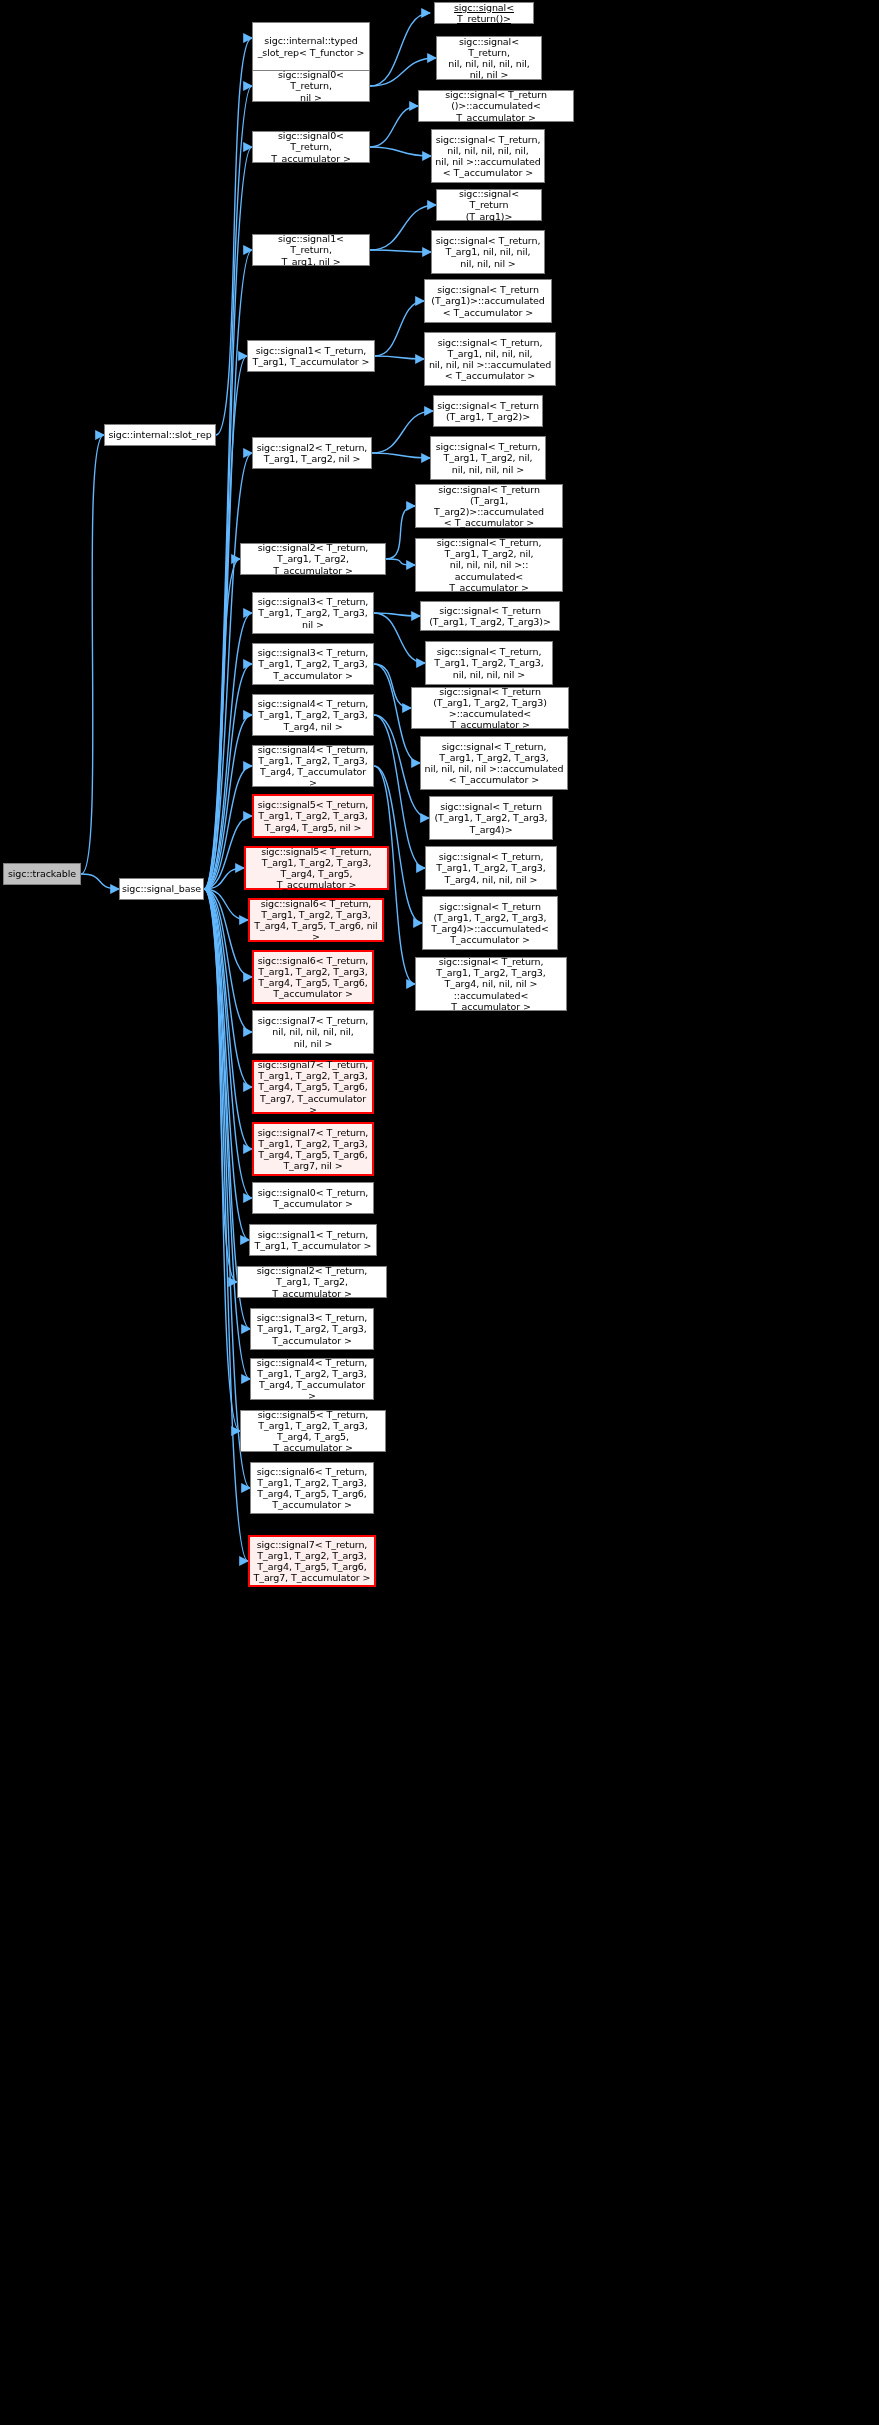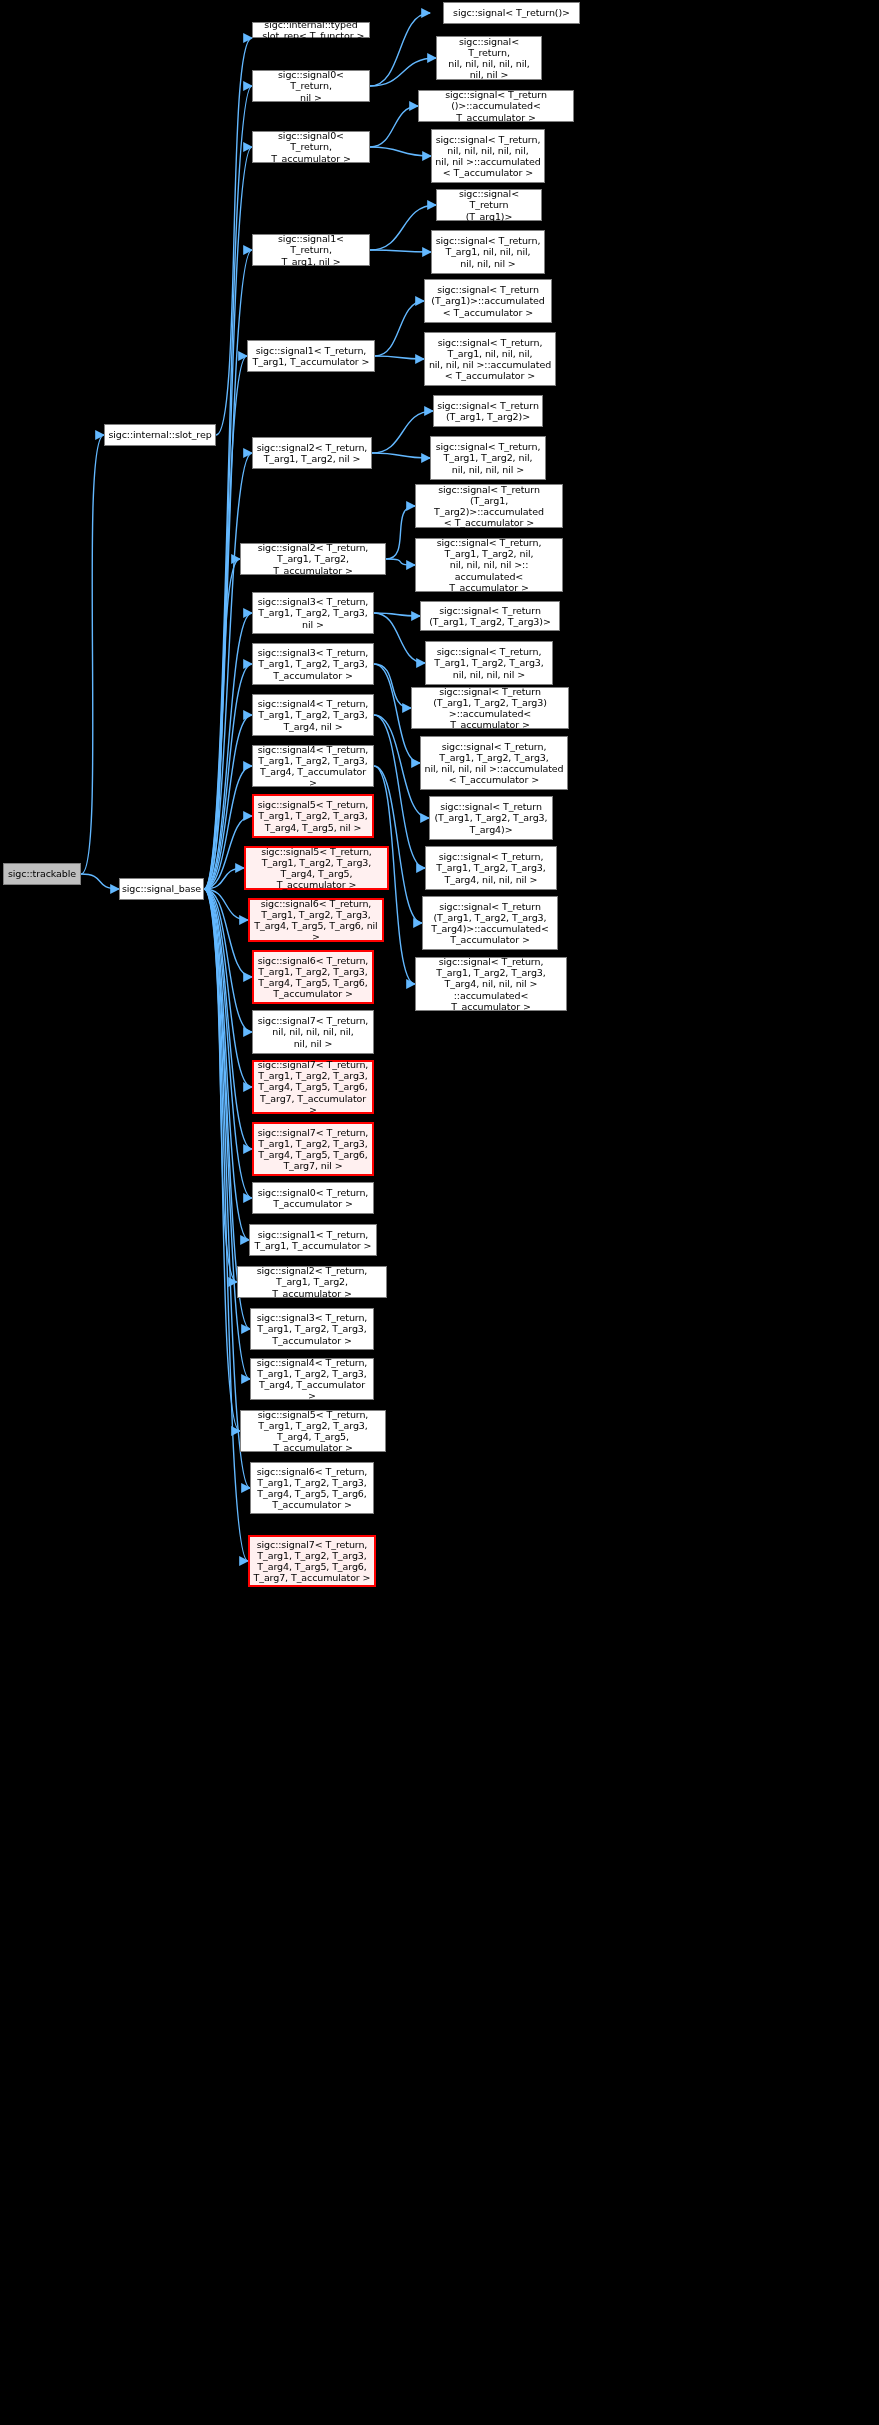--- a/index.html
+++ b/index.html
@@ -71,21 +71,21 @@
         <path d="M 374,715 C 404.25,715 398.75,818 429,818" fill="none" stroke="#63b8ff" stroke-width="1.4" marker-end="url(#arw)"></path>
         <path d="M 374,715 C 402.05,715 396.95,868 425,868" fill="none" stroke="#63b8ff" stroke-width="1.4" marker-end="url(#arw)"></path>
         <path d="M 374,766 C 400.4,766 395.6,923 422,923" fill="none" stroke="#63b8ff" stroke-width="1.4" marker-end="url(#arw)"></path>
         <path d="M 374,766 C 400,766 389,984 415,984" fill="none" stroke="#63b8ff" stroke-width="1.4" marker-end="url(#arw)"></path>
       </g>
   </svg>
   <div id="node-layer">
       <div class="node grey" style="left: 3px; top: 863px; width: 78px; height: 22px;">sigc::trackable</div>
       <div class="node" style="left: 104px; top: 424px; width: 112px; height: 22px; text-align: center;">sigc::internal::slot_rep</div>
       <div class="node" style="left: 119px; top: 878px; width: 85px; height: 22px;">sigc::signal_base</div>
-      <div class="node" style="left: 252px; top: 22px; width: 118px; height: 16px;">sigc::internal::typed
+      <div class="node" style="left: 252px; top: 22px; width: 118px; height: 49px;">sigc::internal::typed
 _slot_rep&lt; T_functor &gt;</div>
       <div class="node" style="left: 252px; top: 70px; width: 118px; height: 32px;">sigc::signal0&lt; T_return,
  nil &gt;</div>
       <div class="node" style="left: 252px; top: 131px; width: 118px; height: 32px;">sigc::signal0&lt; T_return,
  T_accumulator &gt;</div>
       <div class="node" style="left: 252px; top: 234px; width: 118px; height: 32px;">sigc::signal1&lt; T_return,
  T_arg1, nil &gt;</div>
       <div class="node" style="left: 247px; top: 340px; width: 128px; height: 32px;">sigc::signal1&lt; T_return,
  T_arg1, T_accumulator &gt;</div>
       <div class="node" style="left: 252px; top: 437px; width: 120px; height: 32px;">sigc::signal2&lt; T_return,
@@ -144,21 +144,21 @@
  T_arg1, T_arg2, T_arg3,
  T_arg4, T_arg5, T_accumulator &gt;</div>
       <div class="node" style="left: 250px; top: 1462px; width: 124px; height: 52px;">sigc::signal6&lt; T_return,
  T_arg1, T_arg2, T_arg3,
  T_arg4, T_arg5, T_arg6,
  T_accumulator &gt;</div>
       <div class="node red" style="left: 248px; top: 1535px; width: 128px; height: 52px;">sigc::signal7&lt; T_return,
  T_arg1, T_arg2, T_arg3,
  T_arg4, T_arg5, T_arg6,
  T_arg7, T_accumulator &gt;</div>
-      <div class="node" style="left: 443px; top: 2px; width: 137px; height: 22px;">sigc::signal&lt; T_return()&gt;</div>
+      <div class="node" style="left: 434px; top: 2px; width: 100px; height: 22px; text-decoration: underline;">sigc::signal&lt; T_return()&gt;</div>
       <div class="node" style="left: 436px; top: 36px; width: 106px; height: 44px;">sigc::signal&lt; T_return,
  nil, nil, nil, nil, nil,
  nil, nil &gt;</div>
       <div class="node" style="left: 418px; top: 90px; width: 156px; height: 32px;">sigc::signal&lt; T_return
 ()&gt;::accumulated&lt; T_accumulator &gt;</div>
       <div class="node" style="left: 431px; top: 129px; width: 114px; height: 54px;">sigc::signal&lt; T_return,
  nil, nil, nil, nil, nil,
  nil, nil &gt;::accumulated
 &lt; T_accumulator &gt;</div>
       <div class="node" style="left: 436px; top: 189px; width: 106px; height: 32px;">sigc::signal&lt; T_return

